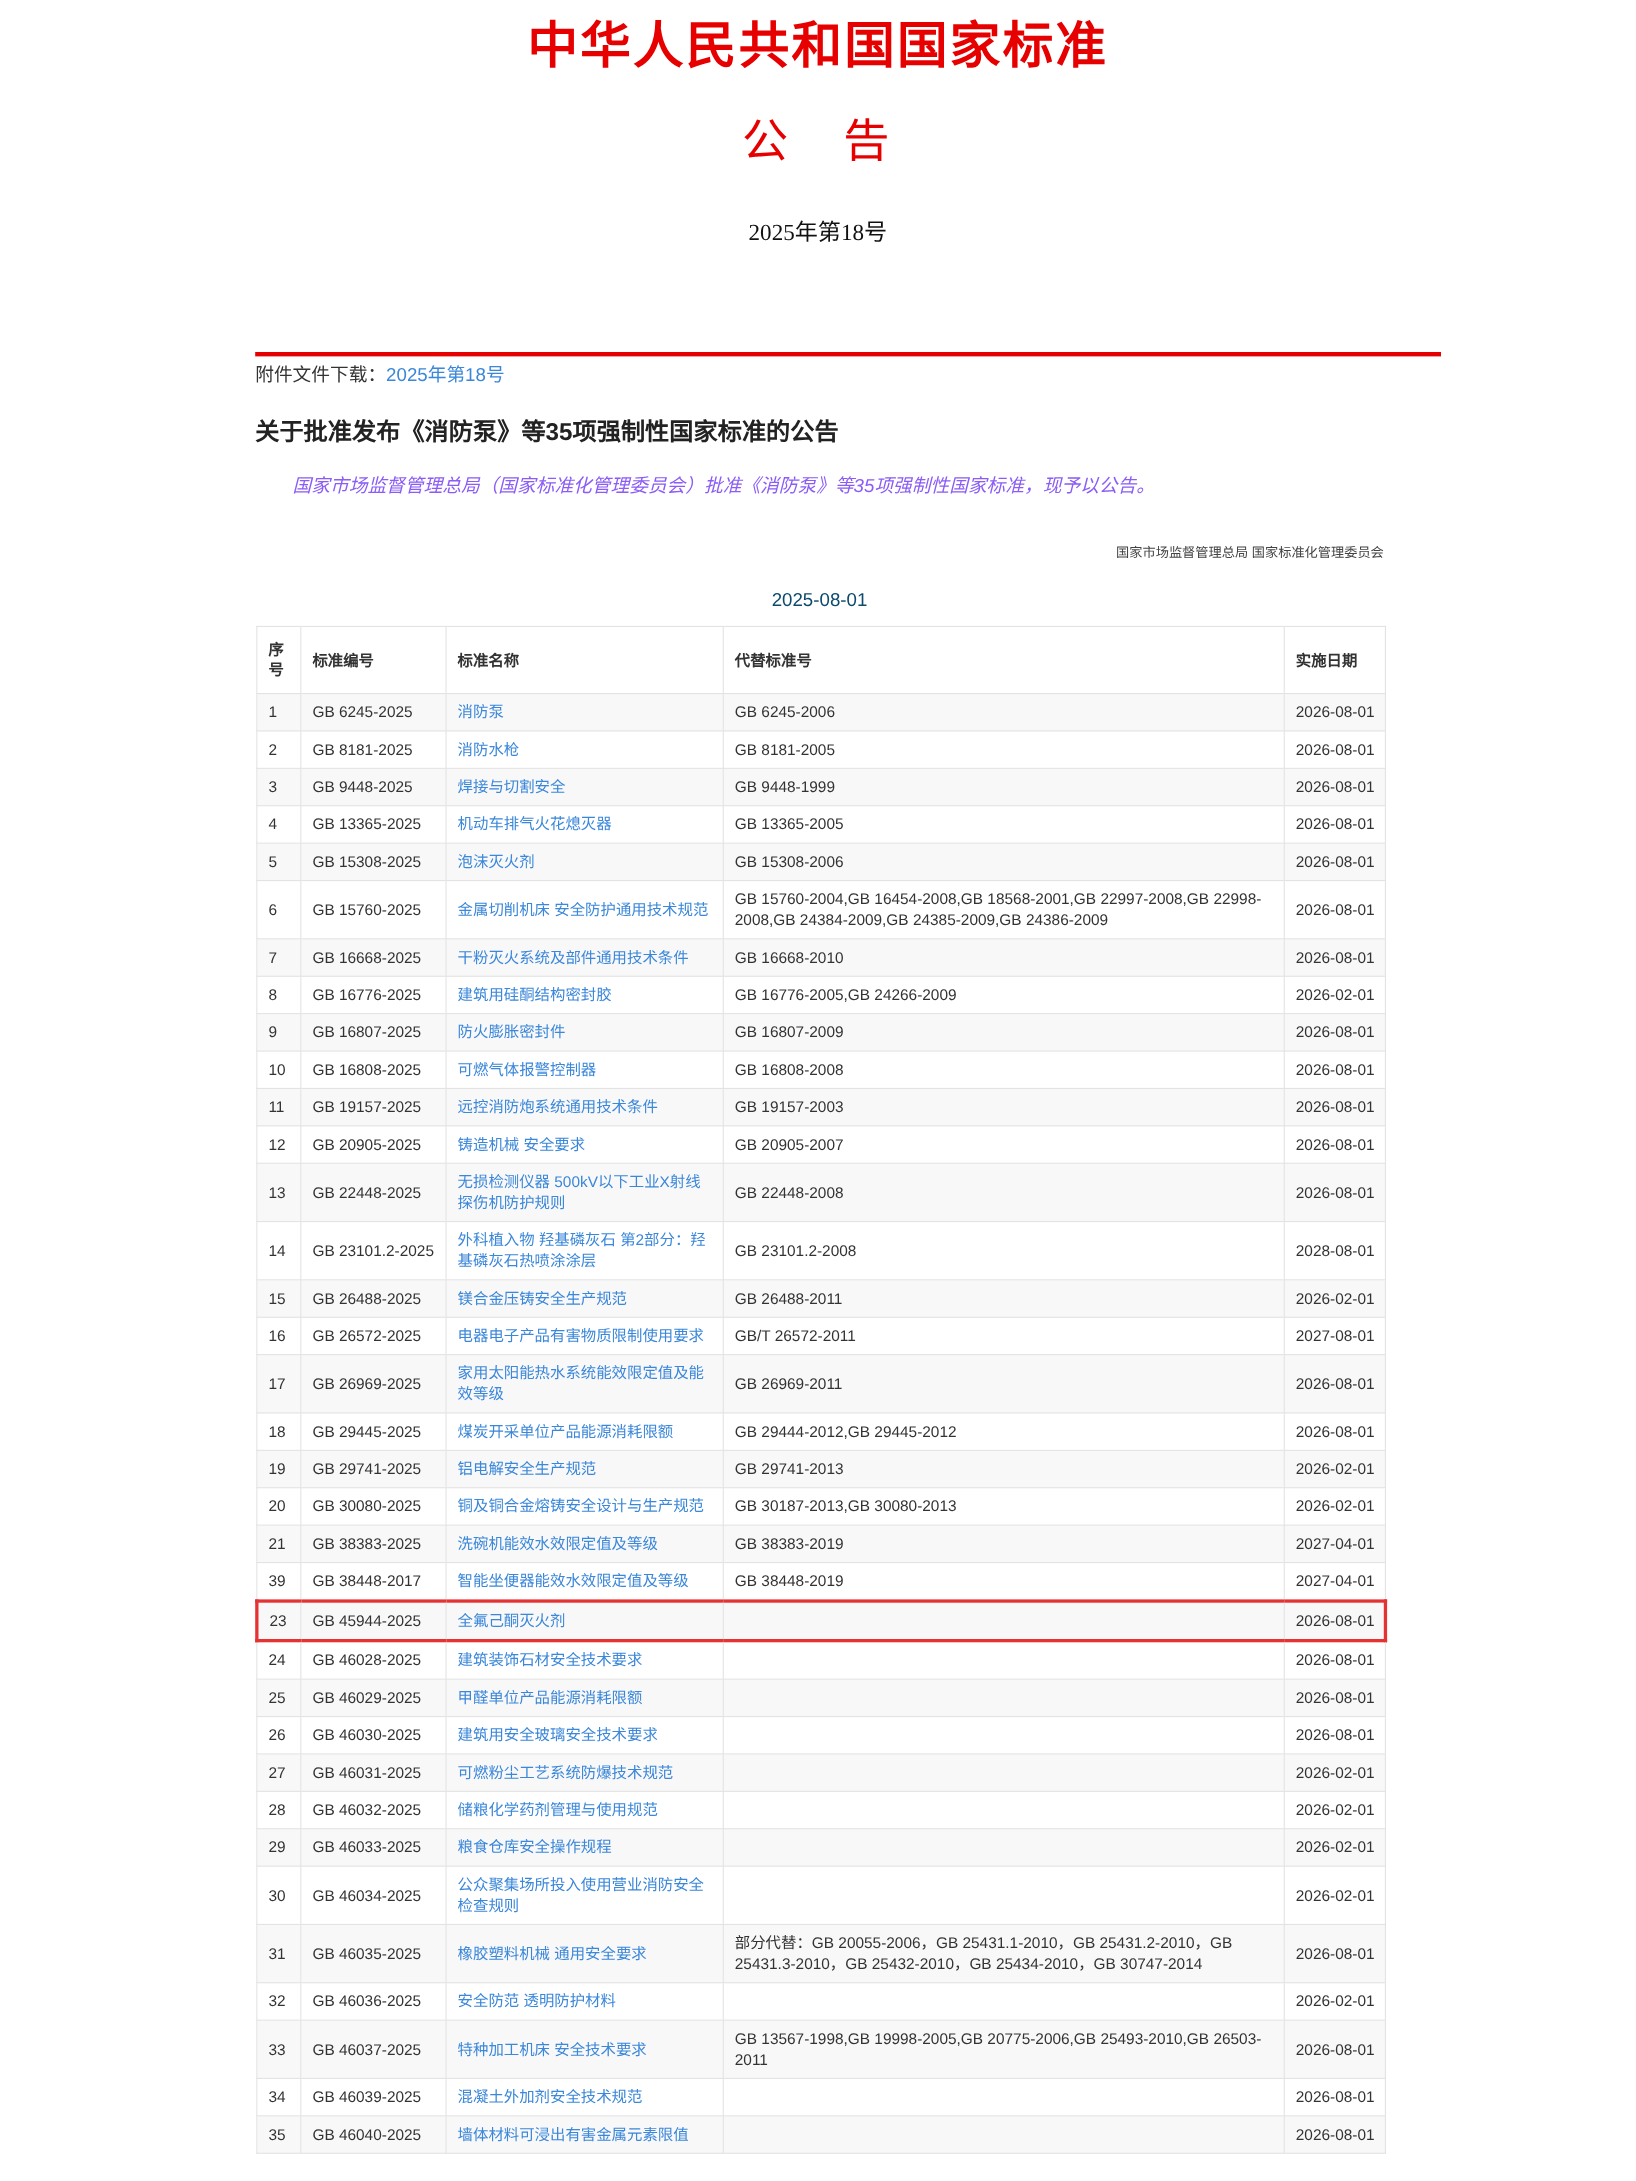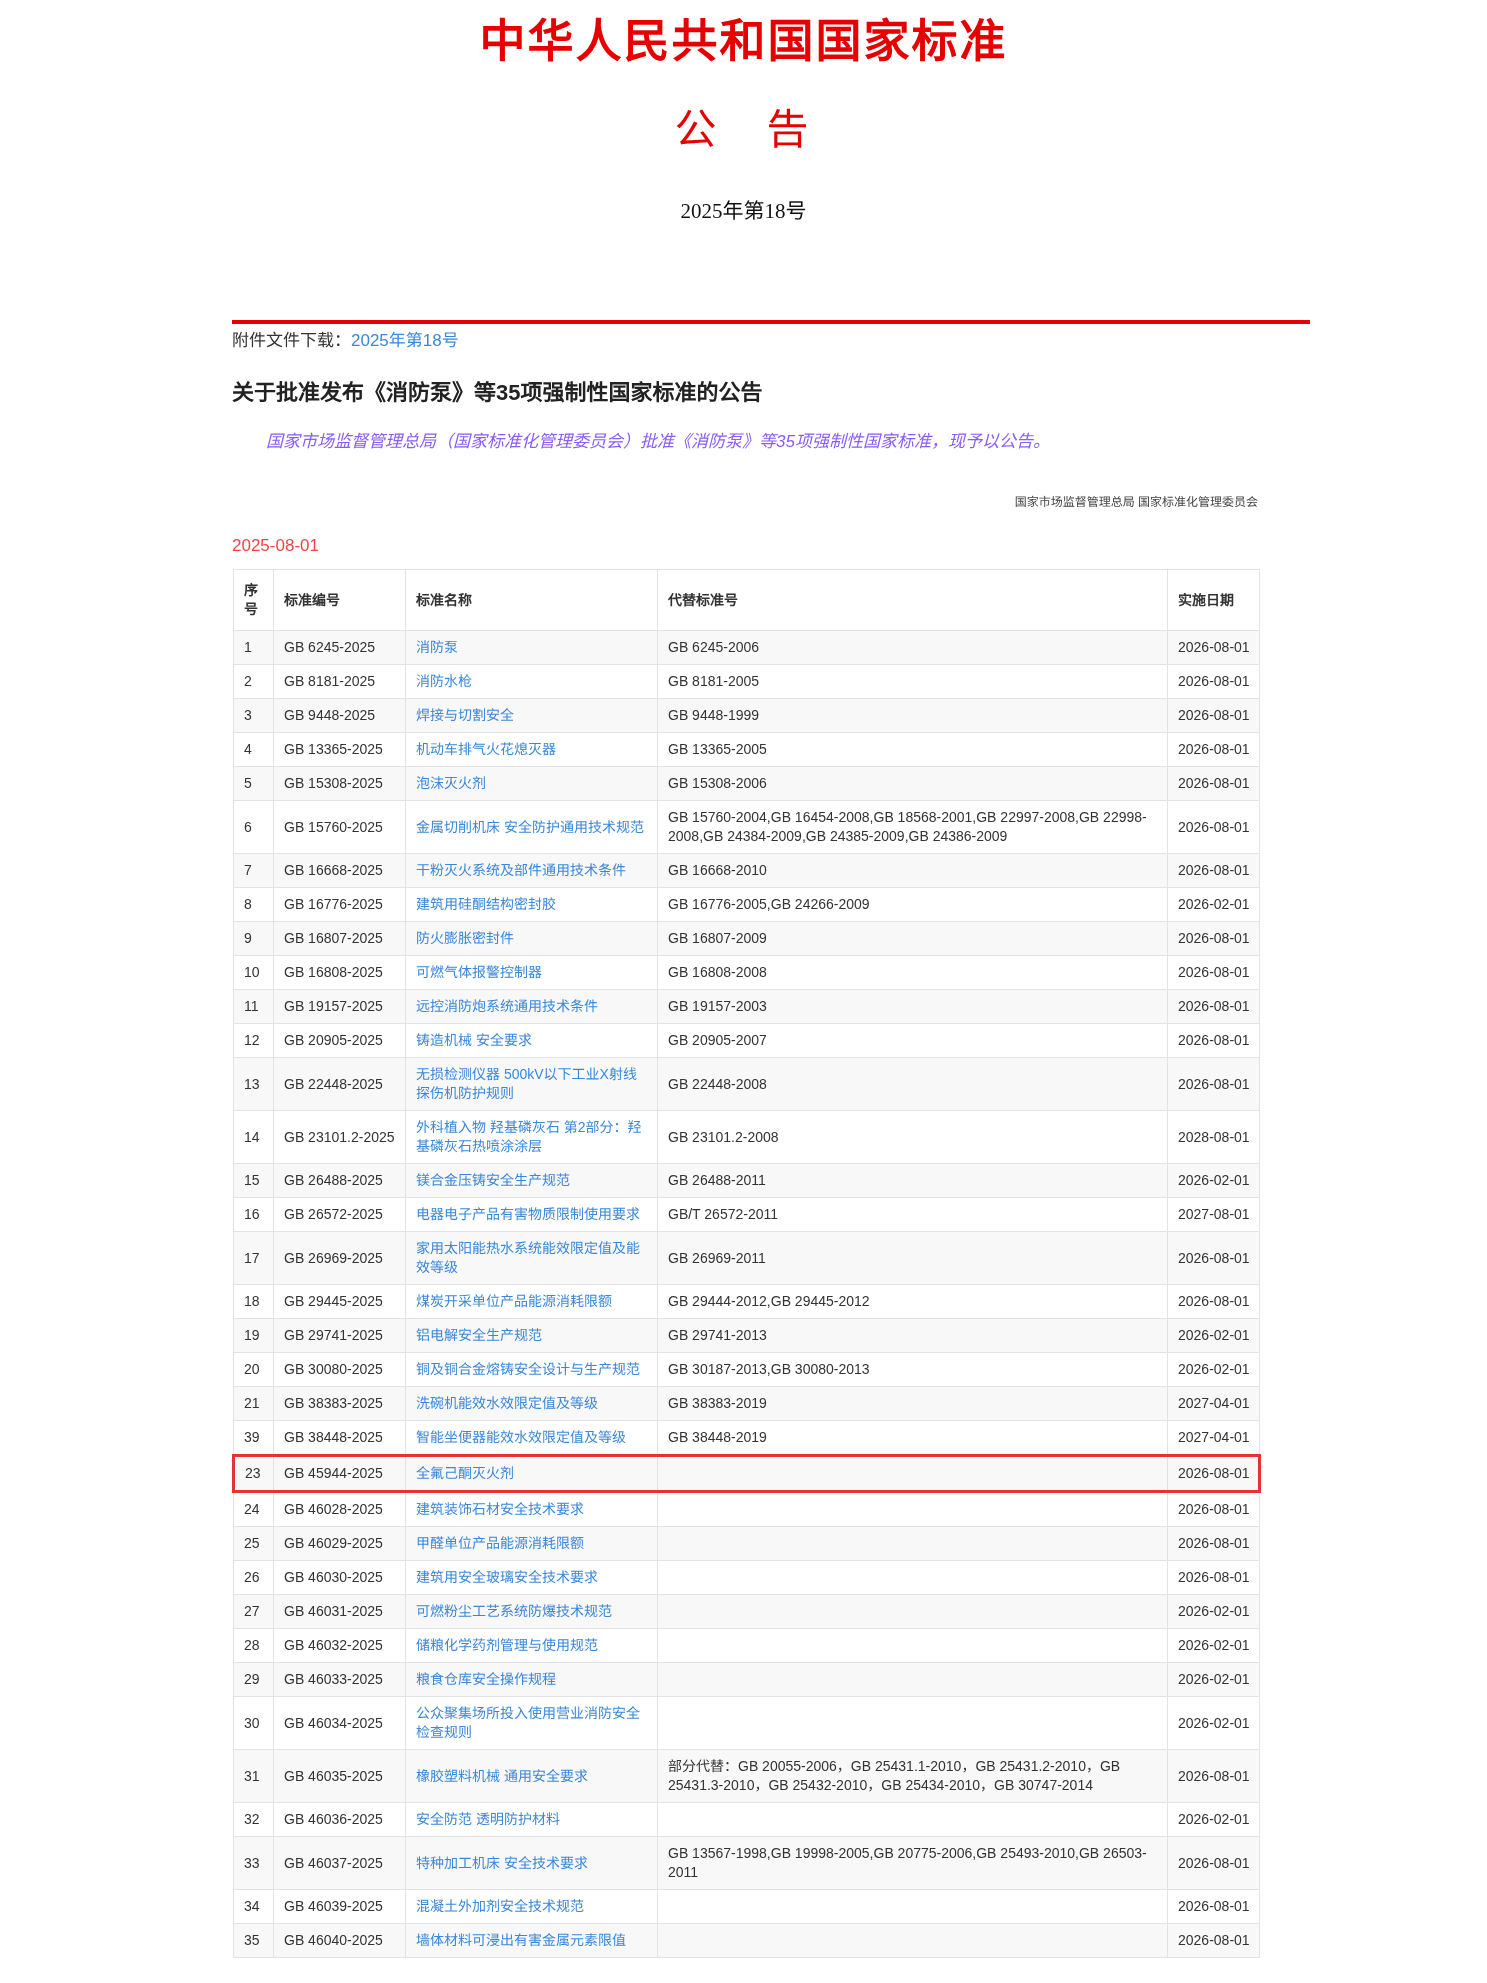--- a/index.html
+++ b/index.html
@@ -86,23 +86,23 @@
     font-size:12px;
     line-height:26px;
     text-align:right;
     padding-right:52px;
     color:#444;
   }
   .pub-date{
     margin-top:18px;
     font-size:17px;
     line-height:26px;
-    text-align:left;
+    text-align:center;
     padding-right:52px;
-    color:#ef4444;
+    color:#0c4a6e;
   }
   table.std-table{
     margin-top:10px;
     width:1026px;
     border-collapse:collapse;
     table-layout:fixed;
     font-size:14px;
     color:#333;
   }
   .std-table th,.std-table td{
@@ -315,21 +315,21 @@
           </tr>
           <tr>
             <td class="col-seq">21</td>
             <td class="col-code">GB 38383-2025</td>
             <td class="col-name"><a href="#">洗碗机能效水效限定值及等级</a></td>
             <td class="col-replaced">GB 38383-2019</td>
             <td class="col-date">2027-04-01</td>
           </tr>
           <tr>
             <td class="col-seq">39</td>
-            <td class="col-code">GB 38448-2025</td>
+            <td class="col-code">GB 38448-2017</td>
             <td class="col-name"><a href="#">智能坐便器能效水效限定值及等级</a></td>
             <td class="col-replaced">GB 38448-2019</td>
             <td class="col-date">2027-04-01</td>
           </tr>
           <tr class="highlighted">
             <td class="col-seq">23</td>
             <td class="col-code">GB 45944-2025</td>
             <td class="col-name"><a href="#">全氟己酮灭火剂</a></td>
             <td class="col-replaced"></td>
             <td class="col-date">2026-08-01</td>

